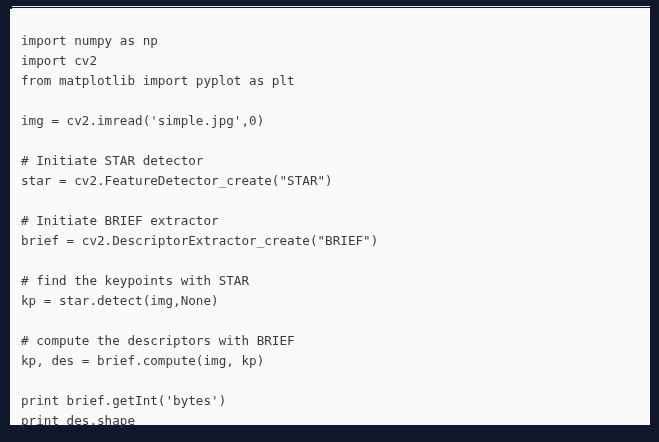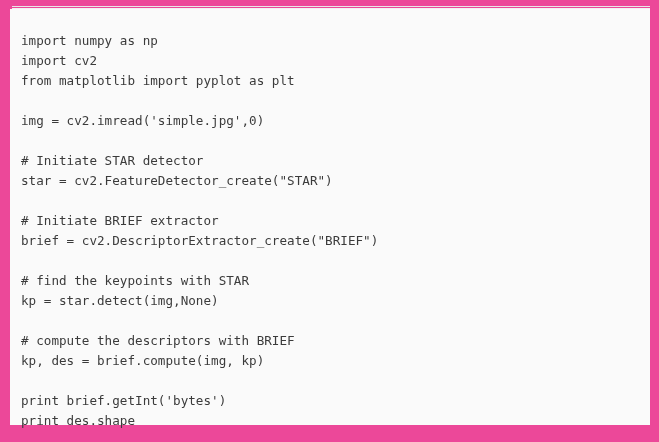--- a/index.html
+++ b/index.html
@@ -10,21 +10,21 @@
     width: 659px;
     height: 442px;
     background: #ffffff;
     font-family: "DejaVu Sans Mono", monospace;
     overflow: hidden;
   }
   #page {
     position: relative;
     width: 659px;
     height: 442px;
-    background: #ec4899;
+    background: #0f172a;
   }
   
   #top-rule {
     position: absolute;
     left: 12px;
     top: 6px;
     width: 638px;
     height: 1px;
     background: #e8e8e8;
   }

